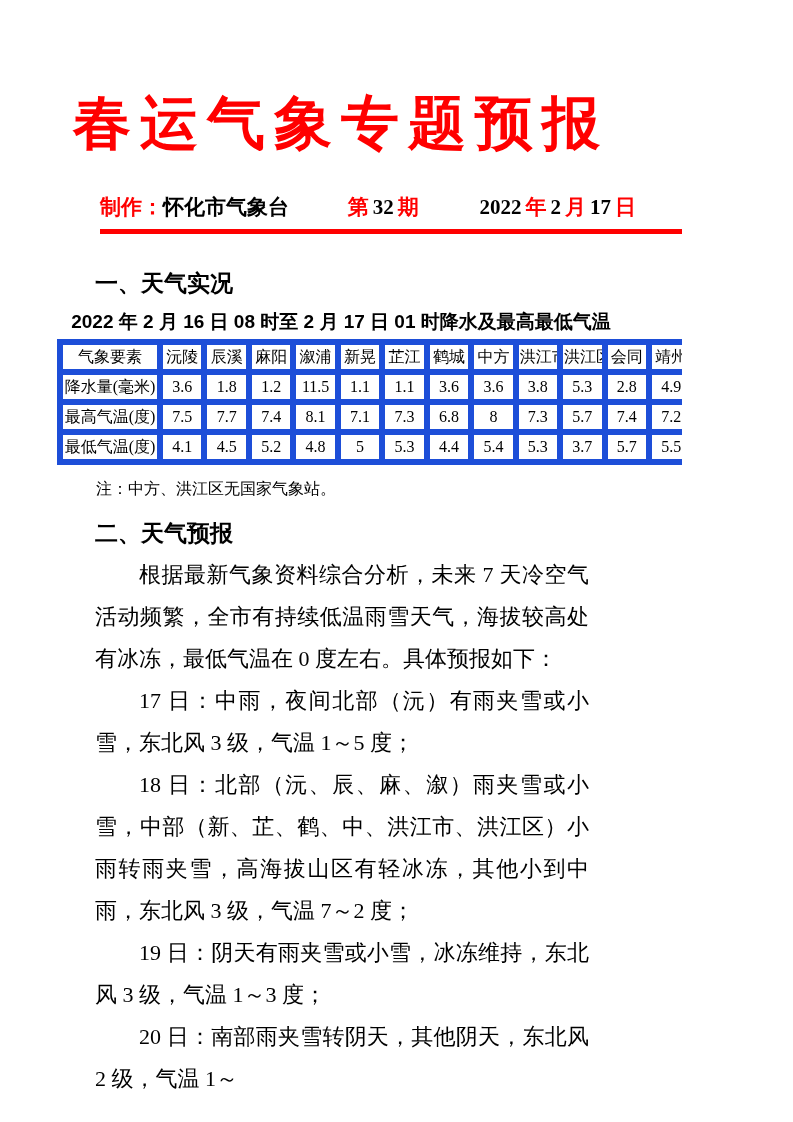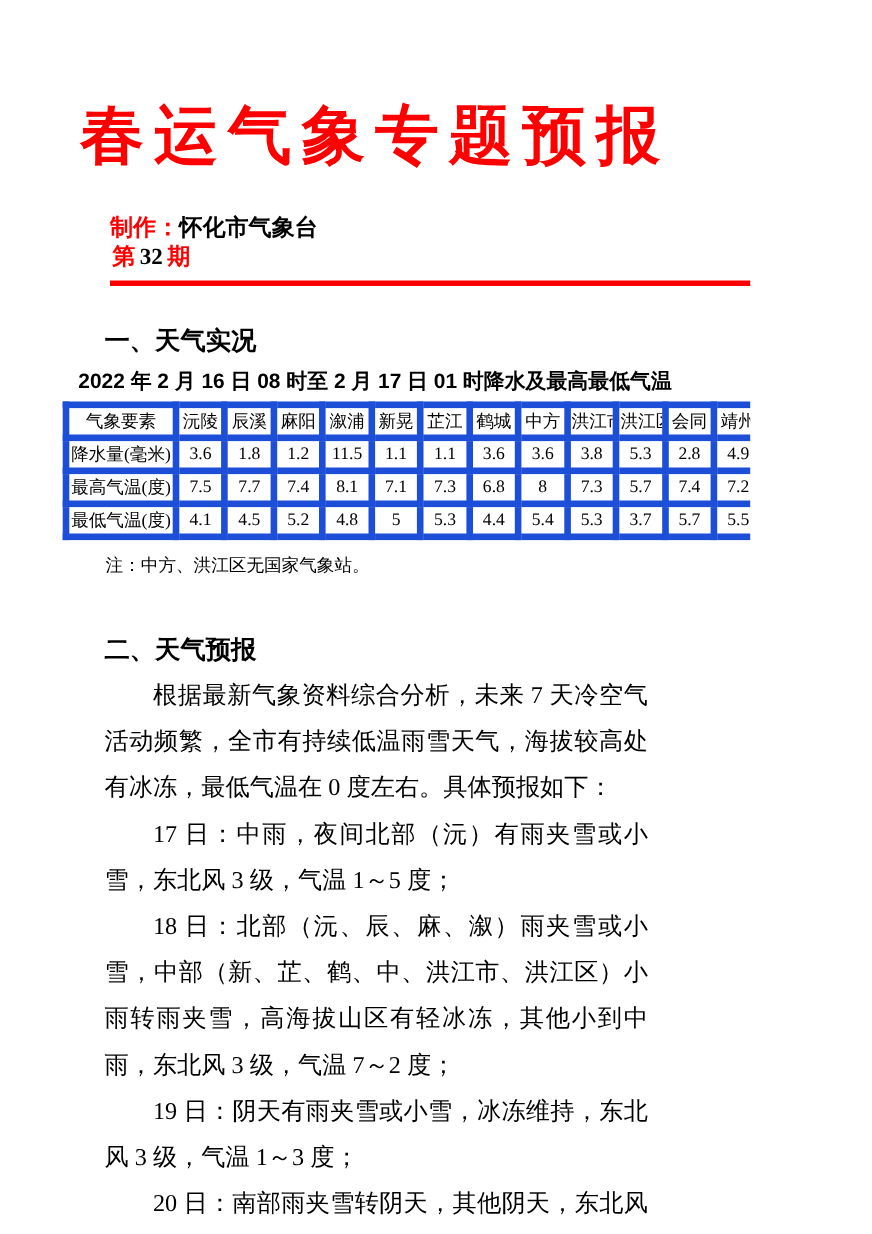--- a/index.html
+++ b/index.html
@@ -30,21 +30,20 @@
   }
   .masthead {
     margin: 30px 44px 0 100px;
     display: flex;
     justify-content: space-between;
     align-items: baseline;
     font-size: 21px;
     font-weight: bold;
     line-height: 26px;
     white-space: nowrap;
-    flex-direction: column;
   }
   .masthead .red { color: var(--red, #FF0000); }
   .masthead .seg { margin: 0 2px; }
   .red-divider {
     margin: 9px 0 0 100px;
     width: 583px; height: 5px;
     background: var(--red, #FF0000);
   }
   .section-heading {
     margin: 36px 93px 0 95px;
@@ -77,21 +76,21 @@
     font-size: 16px;
     white-space: nowrap;
     overflow: hidden;
   }
   table.weather td.label-col { width: 100px; }
   .note {
     margin: 13px 93px 0 96px;
     font-size: 16px;
     line-height: 22px;
   }
-  .section2-heading { margin-top: 51px; }
+  .section2-heading { margin-top: 20px; }
   .body-text {
     margin: 4px 93px 0 95px;
     font-size: 22px;
     line-height: 42px;
     text-align: justify;
   }
   .body-text p {
     margin: 0;
     text-indent: 2em;
   }
@@ -105,20 +104,21 @@
 
 <div class="page">
 
   <div class="doc-title">春运气象专题预报</div>
 
   <div class="masthead">
     <div>
       <span class="red">制作：</span><span>怀化市气象台</span>
     </div>
     <div><span class="seg red">第</span><span class="seg">32</span><span class="seg red">期</span></div>
+    <div><span class="seg">2022</span><span class="seg red">年</span><span class="seg">2</span><span class="seg red">月</span><span class="seg">17</span><span class="seg red">日</span></div>
   </div>
 
   <div class="red-divider"></div>
 
   <div class="section-heading">一、天气实况</div>
 
   <div class="table-title">2022 年 2 月 16 日 08 时至 2 月 17 日 01 时降水及最高最低气温</div>
 
   <table class="weather">
     <tbody>

